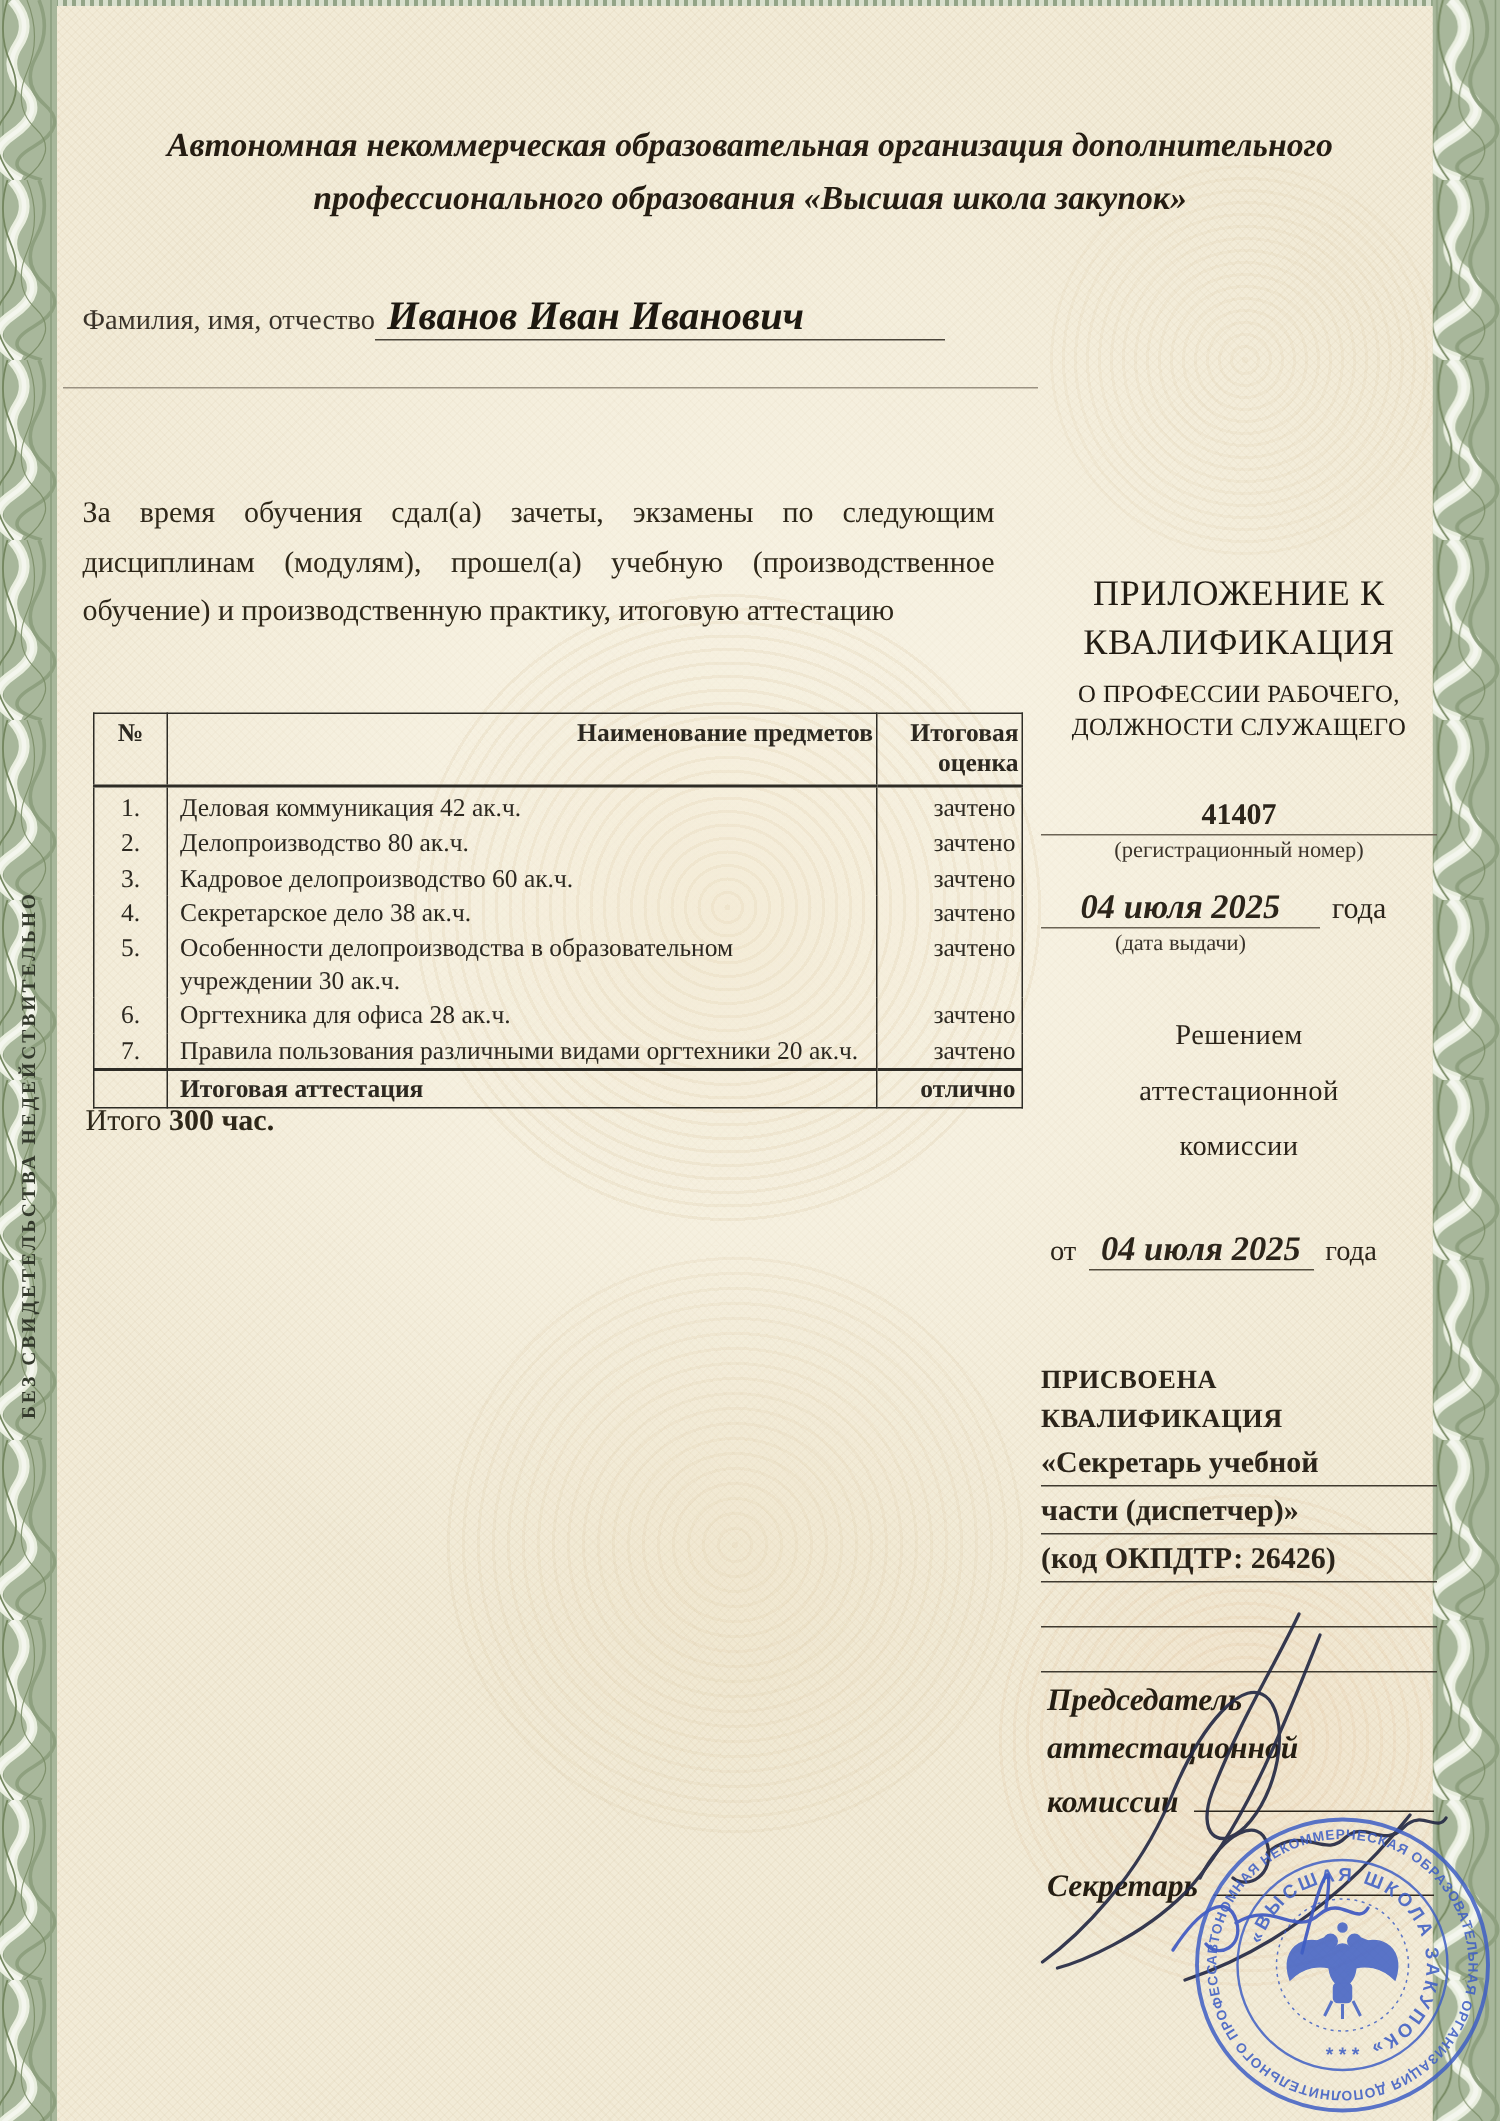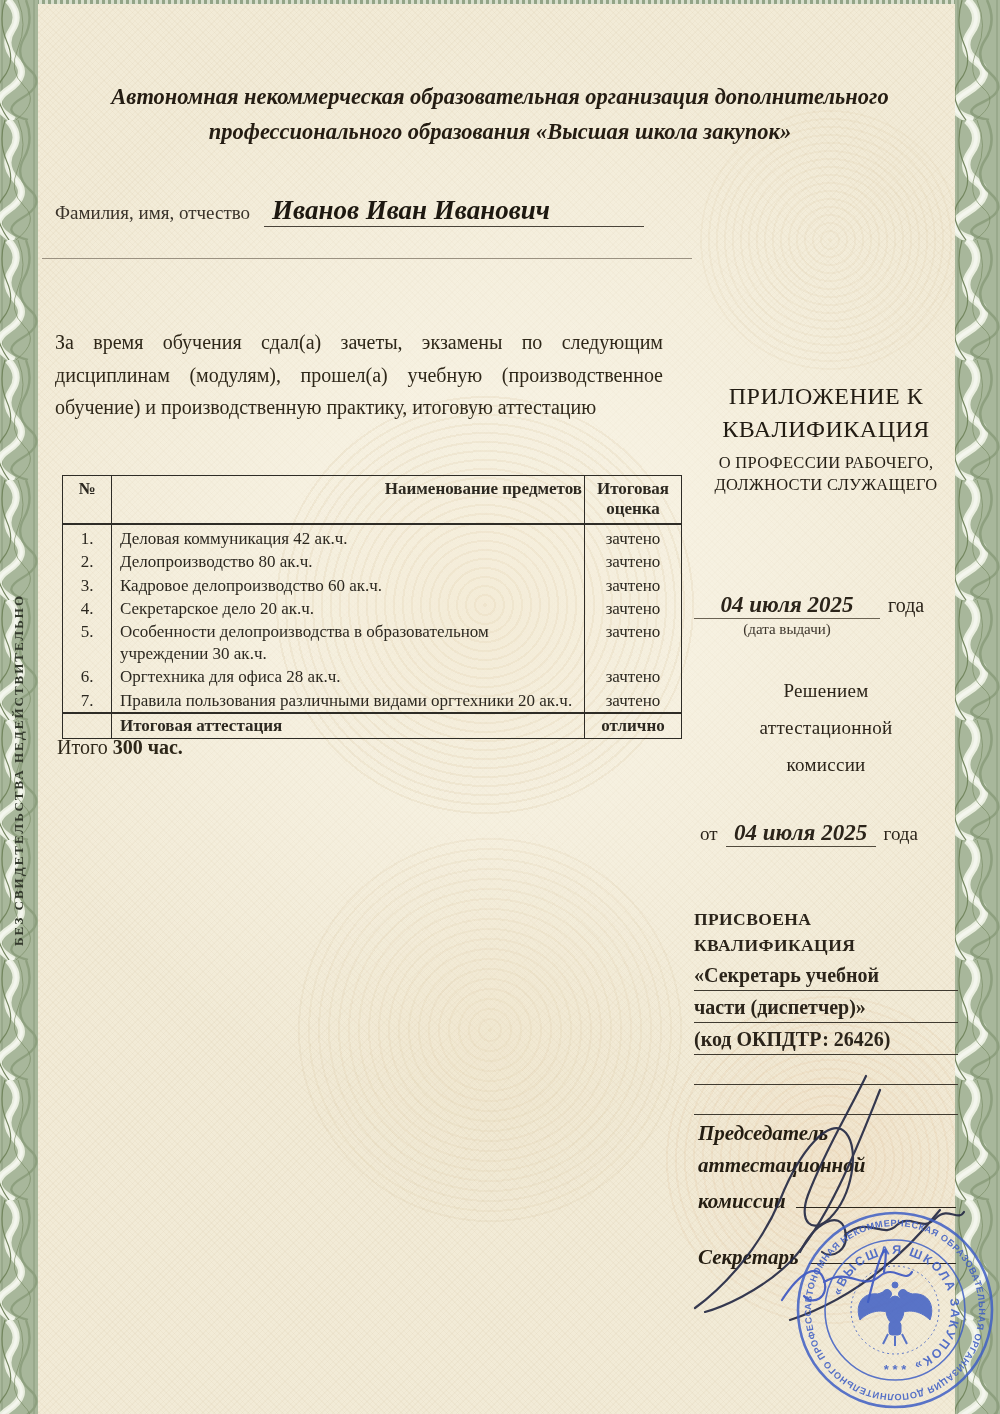--- a/index.html
+++ b/index.html
@@ -33,35 +33,35 @@
     position:absolute;left:19px;top:770px;transform:translate(-50%,-50%) rotate(-90deg);
     white-space:nowrap;font-size:13px;letter-spacing:2px;color:#33392c;font-weight:600;
   }
   .org-header{
     position:absolute;left:90px;top:80px;width:820px;text-align:center;
     font-style:italic;font-weight:700;font-size:22.5px;line-height:1.55;color:#241c12;
   }
   .name-row{position:absolute;left:55px;top:196px;width:620px;display:flex;align-items:baseline;}
   .name-label{font-size:19px;color:#3a332a;white-space:nowrap;}
   .name-value{
-    display:inline-block;margin-left:14px;width:372px;border-bottom:1.6px solid #4a443a;
+    display:inline-block;margin-left:0;width:372px;border-bottom:1.6px solid #4a443a;
     text-align:left;padding-left:8px;font-style:italic;font-weight:700;font-size:27px;color:#1d1810;
     line-height:1.1;
   }
   .rule2{position:absolute;left:42px;top:258px;width:650px;border-top:1px solid #9a9181;}
   .intro{
     position:absolute;left:55px;top:326px;width:608px;
     font-size:20px;line-height:1.63;text-align:justify;color:#2e2719;
   }
   .subjects{position:absolute;left:62px;top:475px;border-collapse:collapse;table-layout:fixed;width:598px;font-size:17px;color:#2c2820;}
   .subjects td,.subjects th{border-left:1.6px solid #2e2c26;border-right:1.6px solid #2e2c26;padding:1px 4px;vertical-align:top;}
   .subjects thead th{border:1.6px solid #2e2c26;border-bottom:2px solid #2e2c26;font-weight:700;text-align:right;padding:3px 2px;line-height:1.2;}
   .subjects .c-num{width:44px;text-align:center;}
   .subjects .c-sub{width:462px;padding-left:8px;}
-  .subjects .c-gr{width:92px;text-align:center;}
+  .subjects .c-gr{width:92px;text-align:right;}
   .subjects tbody tr:first-child td{padding-top:3px;}
   .subjects tbody td{border-top:none;border-bottom:none;line-height:1.26;}
   .subjects tfoot td{border:1.6px solid #2e2c26;border-top:2px solid #2e2c26;font-weight:700;padding:2px 4px;}
   .subjects tfoot .c-sub{padding-left:8px;}
   .total-line{position:absolute;left:57px;top:736px;font-size:20px;color:#2e2719;}
   .total-line b{font-weight:700;}
   .rcol{position:absolute;left:694px;width:264px;text-align:center;color:#221c13;}
   .rc-title{top:380px;font-size:24px;line-height:1.38;letter-spacing:0.5px;}
   .rc-subtitle{top:452px;font-size:16.5px;line-height:1.32;letter-spacing:0.3px;}
   .regnum{position:absolute;left:694px;top:532px;width:264px;text-align:center;}
@@ -161,21 +161,21 @@
         <td class="c-sub">Делопроизводство 80 ак.ч.</td>
         <td class="c-gr">зачтено</td>
       </tr>
       <tr>
         <td class="c-num">3.</td>
         <td class="c-sub">Кадровое делопроизводство 60 ак.ч.</td>
         <td class="c-gr">зачтено</td>
       </tr>
       <tr>
         <td class="c-num">4.</td>
-        <td class="c-sub">Секретарское дело 20 ак.ч.</td>
+        <td class="c-sub">Секретарское дело 38 ак.ч.</td>
         <td class="c-gr">зачтено</td>
       </tr>
       <tr>
         <td class="c-num">5.</td>
         <td class="c-sub">Особенности делопроизводства в образовательном учреждении 30 ак.ч.</td>
         <td class="c-gr">зачтено</td>
       </tr>
       <tr>
         <td class="c-num">6.</td>
         <td class="c-sub">Оргтехника для офиса 28 ак.ч.</td>
@@ -197,20 +197,24 @@
   </table>
 
   <div class="total-line">
     <span>Итого</span>
     <b>300 час.</b>
   </div>
 
   <div class="rcol rc-title">ПРИЛОЖЕНИЕ К КВАЛИФИКАЦИЯ</div>
   <div class="rcol rc-subtitle">О ПРОФЕССИИ РАБОЧЕГО, ДОЛЖНОСТИ СЛУЖАЩЕГО</div>
 
+  <div class="regnum">
+    <span class="num">41407</span>
+    <div class="caption">(регистрационный номер)</div>
+  </div>
 
   <div class="dateline">
     <div class="row">
       <span class="dt">04 июля 2025</span>
       <span class="suffix">года</span>
     </div>
     <div class="caption">(дата выдачи)</div>
   </div>
 
   <div class="decision">

